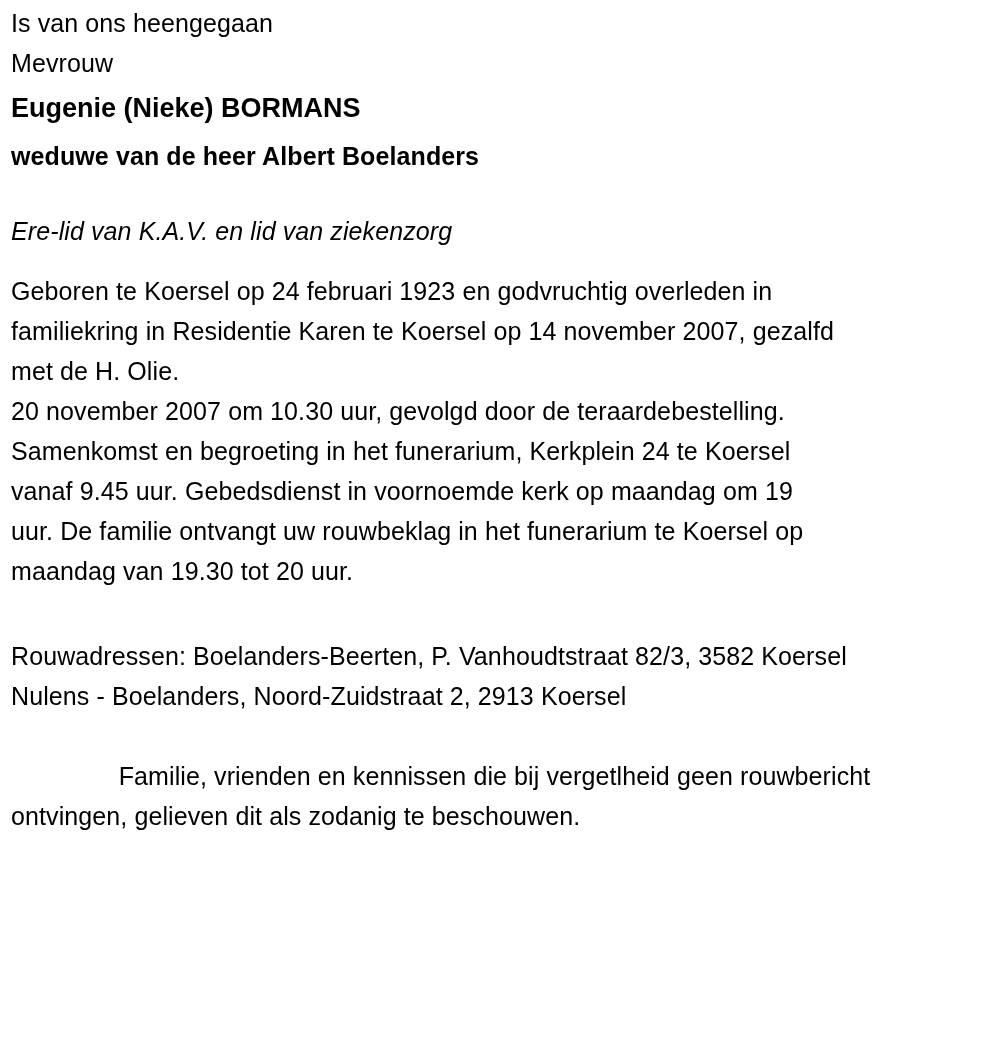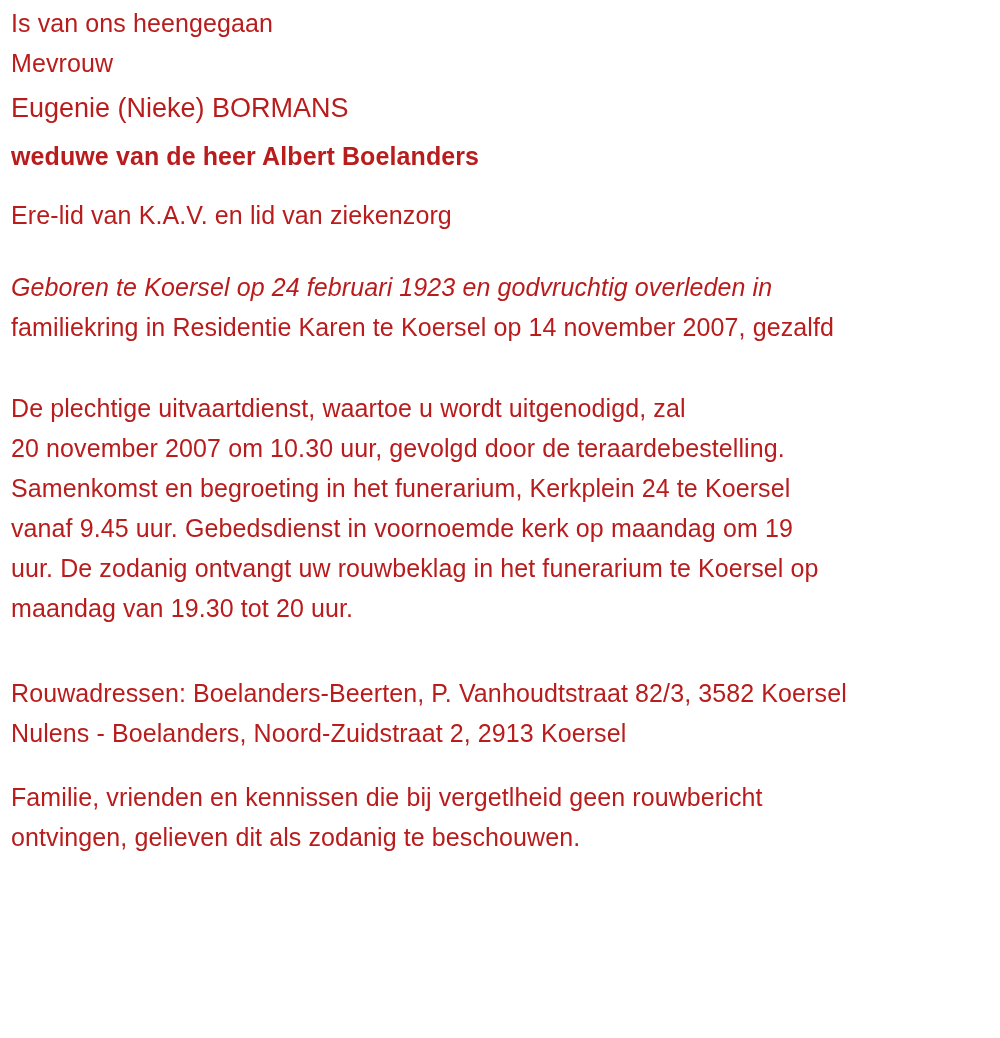--- a/index.html
+++ b/index.html
@@ -11,71 +11,71 @@
     height: 1038px;
     background: #ffffff;
     overflow: hidden;
   }
   .page {
     box-sizing: border-box;
     width: 1000px;
     height: 942px;
     padding: 3px 22px 0 11px;
     font-family: "Liberation Sans", sans-serif;
-    color: #b91c1c;
+    color: #000000;
     -webkit-font-smoothing: antialiased;
   }
   .line {
     font-size: 25px;
     line-height: 40px;
     white-space: nowrap;
     letter-spacing: 0.1px;
   }
   .name-line {
     font-size: 27px;
-    font-weight: 400;
+    font-weight: 700;
     line-height: 40px;
     white-space: nowrap;
   }
   
   .mt-salutation   { }
   .mt-name         { margin-top: 5px;  }
   .mt-relation     { margin-top: 8px; font-weight: bold;  }
-  .mt-membership   { margin-top: 19px; }
-  .mt-birthdeath   { margin-top: 32px; font-style: italic; }
+  .mt-membership   { margin-top: 35px; font-style: italic; }
+  .mt-birthdeath   { margin-top: 20px; }
   .mt-service      { margin-top: 41px; }
   .mt-addresses    { margin-top: 45px; }
-  .mt-closing      { margin-top: 24px; }
+  .mt-closing      { margin-top: 40px; text-align: center; }
 </style>
 </head>
 <body>
 
 <div class="page">
 
   <div class="line">Is van ons heengegaan</div>
 
   <div class="line mt-salutation">Mevrouw</div>
 
   <div class="name-line mt-name">Eugenie (Nieke) BORMANS</div>
 
   <div class="line mt-relation">weduwe van de heer Albert Boelanders</div>
 
   <div class="line mt-membership">Ere-lid van K.A.V. en lid van ziekenzorg</div>
 
   <div>
     <div class="line mt-birthdeath">Geboren te Koersel op 24 februari 1923 en godvruchtig overleden in</div>
     <div class="line">familiekring in Residentie Karen te Koersel op 14 november 2007, gezalfd</div>
+    <div class="line">met de H. Olie.</div>
   </div>
 
   <div>
-    <div class="line mt-service">De plechtige uitvaartdienst, waartoe u wordt uitgenodigd, zal</div>
     <div class="line">20 november 2007 om 10.30 uur, gevolgd door de teraardebestelling.</div>
     <div class="line">Samenkomst en begroeting in het funerarium, Kerkplein 24 te Koersel</div>
     <div class="line">vanaf 9.45 uur. Gebedsdienst in voornoemde kerk op maandag om 19</div>
-    <div class="line">uur. De zodanig ontvangt uw rouwbeklag in het funerarium te Koersel op</div>
+    <div class="line">uur. De familie ontvangt uw rouwbeklag in het funerarium te Koersel op</div>
     <div class="line">maandag van 19.30 tot 20 uur.</div>
   </div>
 
   <div>
     <div class="line mt-addresses">Rouwadressen: Boelanders-Beerten, P. Vanhoudtstraat 82/3, 3582 Koersel</div>
     <div class="line">Nulens - Boelanders, Noord-Zuidstraat 2, 2913 Koersel</div>
   </div>
 
   <div>
     <div class="line mt-closing">Familie, vrienden en kennissen die bij vergetlheid geen rouwbericht</div>

